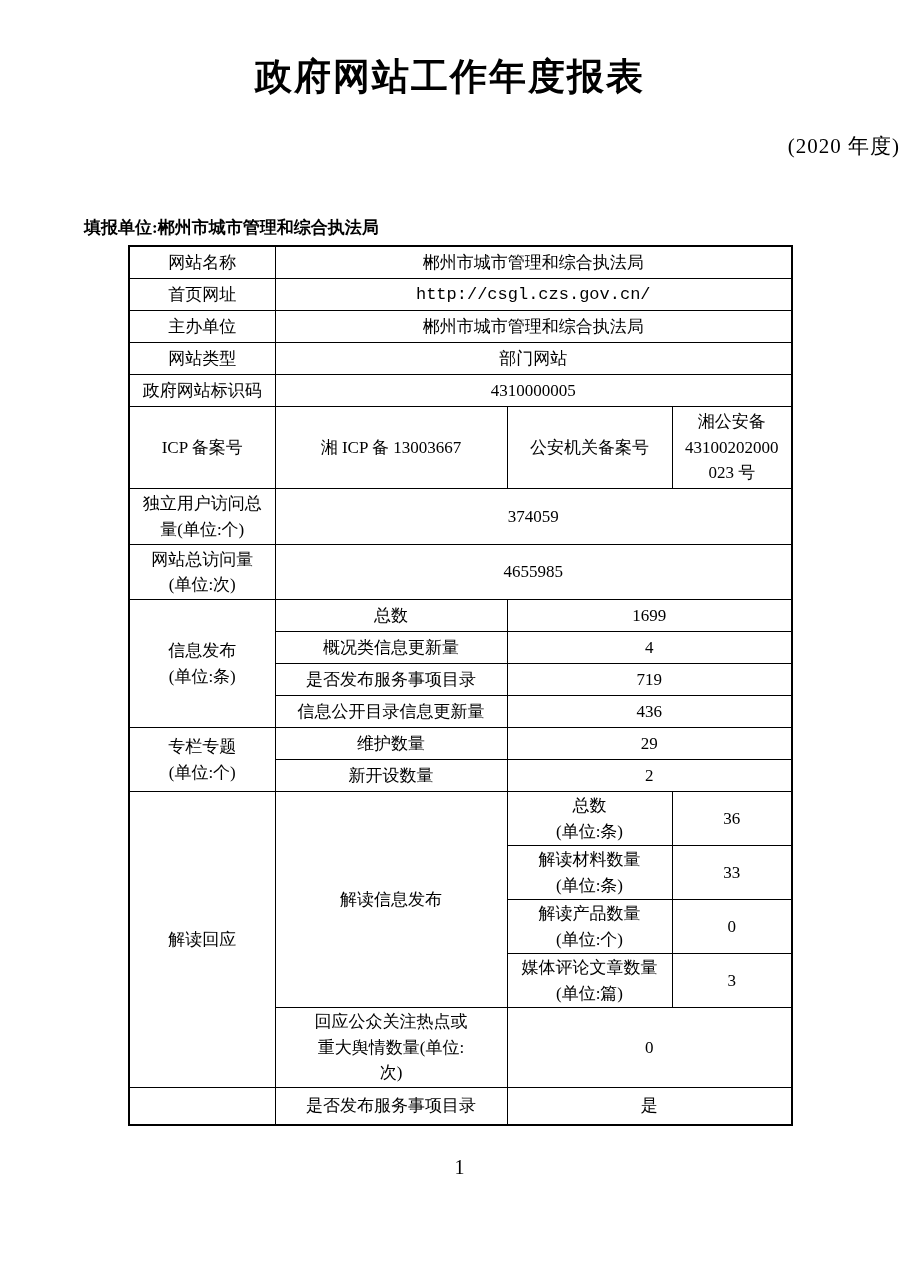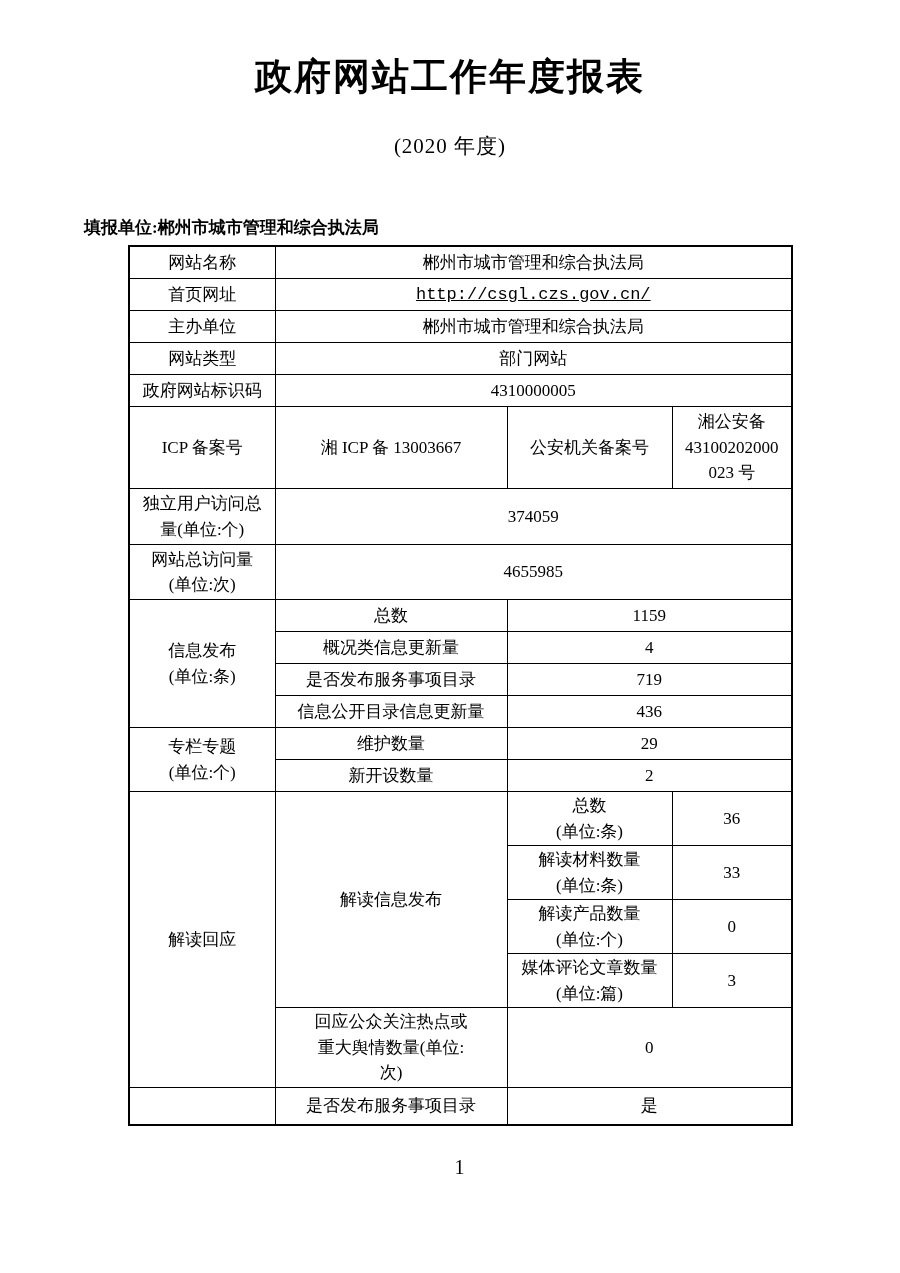--- a/index.html
+++ b/index.html
@@ -18,21 +18,21 @@
     margin: 0;
     padding-top: 52px;
     text-align: center;
     font-family: "Liberation Sans", sans-serif;
     font-weight: 700;
     font-size: 37px;
     letter-spacing: 2px;
   }
   .doc-subtitle {
     margin-top: 30px;
-    text-align: center;
+    text-align: right;
     font-size: 21px;
     letter-spacing: 1px;
   }
   .reporting-unit {
     margin: 56px 0 6px 84px;
     font-weight: 700;
     font-size: 17px;
   }
   table.report {
     border-collapse: collapse;
@@ -54,21 +54,20 @@
   tr.h31  td { height: 29px; }
   tr.icp-row { height: 82px; }
   tr.uv-row  { height: 56px; }
   tr.tv-row  { height: 55px; }
   tr.interp-row { height: 52px; }
   tr.hot-row { height: 77px; }
   tr.svc-row { height: 38px; margin-top: 44px; }
   td.mono {
     font-family: "Liberation Mono", "DejaVu Sans Mono", monospace;
     font-size: 16px;
-    text-decoration: underline;
   }
   .page-number {
     margin-left: 128px;
     width: 663px;
     margin-top: 30px;
     text-align: center;
     font-size: 20px;
   }
 </style>
 </head>
@@ -122,21 +121,21 @@
     <tr class="tv-row">
       <td>网站总访问量
 (单位:次)</td>
       <td colspan="3">4655985</td>
     </tr>
 
     <tr class="h31">
       <td rowspan="4">信息发布
 (单位:条)</td>
       <td>总数</td>
-      <td colspan="2">1159</td>
+      <td colspan="2">1699</td>
     </tr>
     <tr class="h31">
       <td>概况类信息更新量</td>
       <td colspan="2">4</td>
     </tr>
     <tr class="h31">
       <td>是否发布服务事项目录</td>
       <td colspan="2">719</td>
     </tr>
     <tr class="h31">

